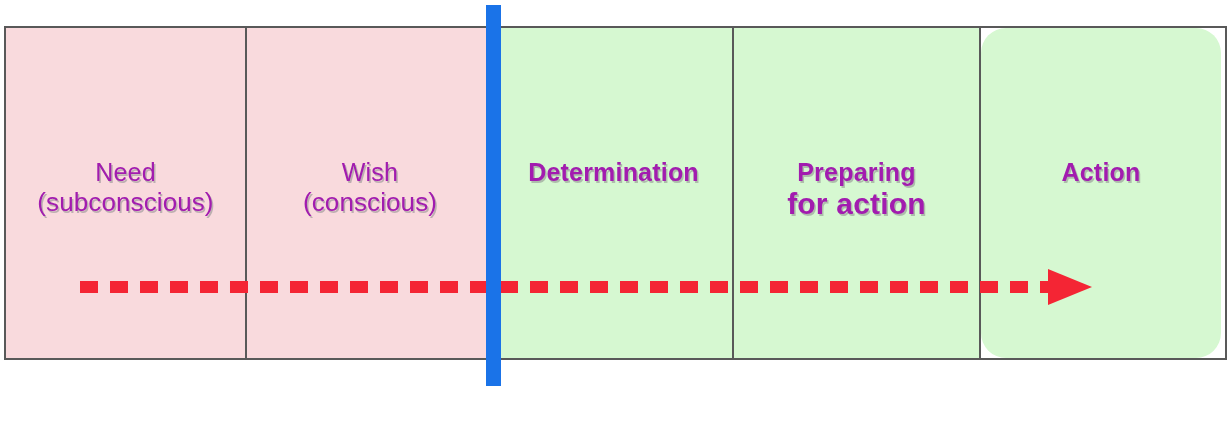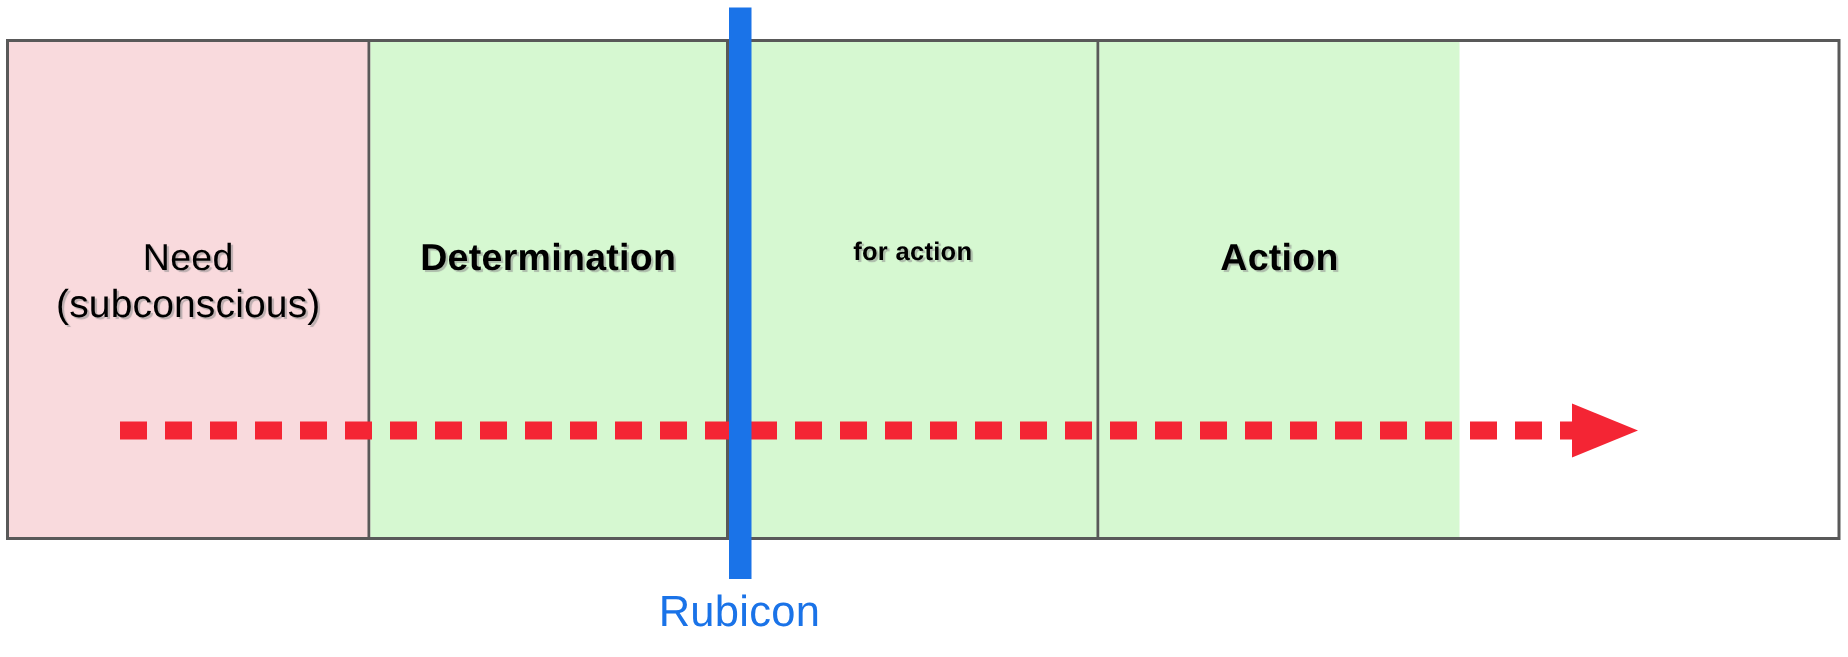--- a/index.html
+++ b/index.html
@@ -55,41 +55,41 @@
     font-weight: bold;
   }
 
   .cell-text {
     position: absolute;
     left: 0;
     right: 0;
     top: 130px;
     text-align: center;
     line-height: 1.16;
-    color: #000000;
+    color: #a21caf;
     text-shadow: 1.5px 1.5px 0.5px rgba(140,140,140,0.55);
     padding: 0 6px;
     box-sizing: border-box;
   }
 
   .cell-title {
     display: block;
     font-size: 25px;
     letter-spacing: 0.2px;
     white-space: nowrap;
   }
   .cell-sub {
     display: block;
     font-size: 26px;
     letter-spacing: 0.1px;
     white-space: nowrap;
   }
   .cell-line2 {
     display: block;
-    font-size: 17px;
+    font-size: 30px;
     letter-spacing: 0.2px;
     white-space: nowrap;
   }
   .cell-sub:empty, .cell-line2:empty { display: none; }
 
   
   .arrow-layer {
     position: absolute;
     left: 0;
     top: 0;
@@ -125,38 +125,44 @@
 
 <div id="stage">
 
   <div class="phase-table">
       <div class="phase-cell pre" style="width: 241px;">
         <div class="cell-text">
           <span class="cell-title">Need</span>
           <span class="cell-sub">(subconscious)</span>
         </div>
       </div>
+      <div class="phase-cell pre" style="width: 248px;">
+        <div class="cell-text">
+          <span class="cell-title">Wish</span>
+          <span class="cell-sub">(conscious)</span>
+        </div>
+      </div>
       <div class="phase-cell post" style="width: 239px;">
         <div class="cell-text">
           <span class="cell-title">Determination</span>
         </div>
       </div>
       <div class="phase-cell post" style="width: 247px;">
         <div class="cell-text">
+          <span class="cell-title">Preparing</span>
           <span class="cell-line2">for action</span>
         </div>
       </div>
-      <div class="phase-cell post" style="width: 240px;">
+      <div class="phase-cell post" style="width: 240px; border-radius: 25px;">
         <div class="cell-text">
           <span class="cell-title">Action</span>
         </div>
       </div>
     </div>
 
   <svg class="arrow-layer" viewBox="0 0 1232 438" width="1232" height="438" aria-hidden="true">
     <line id="arrow-shaft" x1="80" y1="287" x2="1048" y2="287" stroke="#f42534" stroke-width="12" stroke-dasharray="18 12"></line>
     <polygon id="arrow-head" points="1048,269 1092,287 1048,305" fill="#f42534"></polygon>
   </svg>
 
   <div class="rubicon-line"></div>
-  <div class="rubicon-label">Rubicon</div>
 
 </div>
 
 </body></html>

